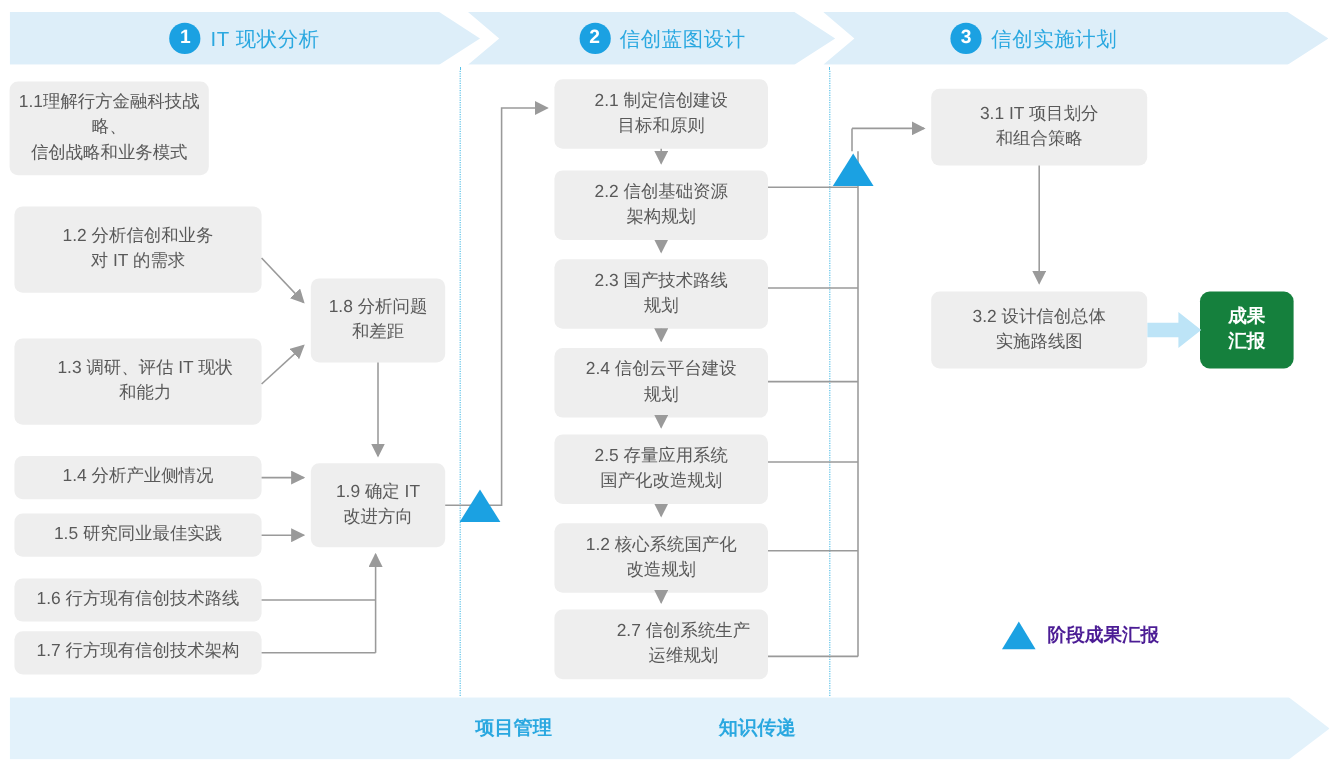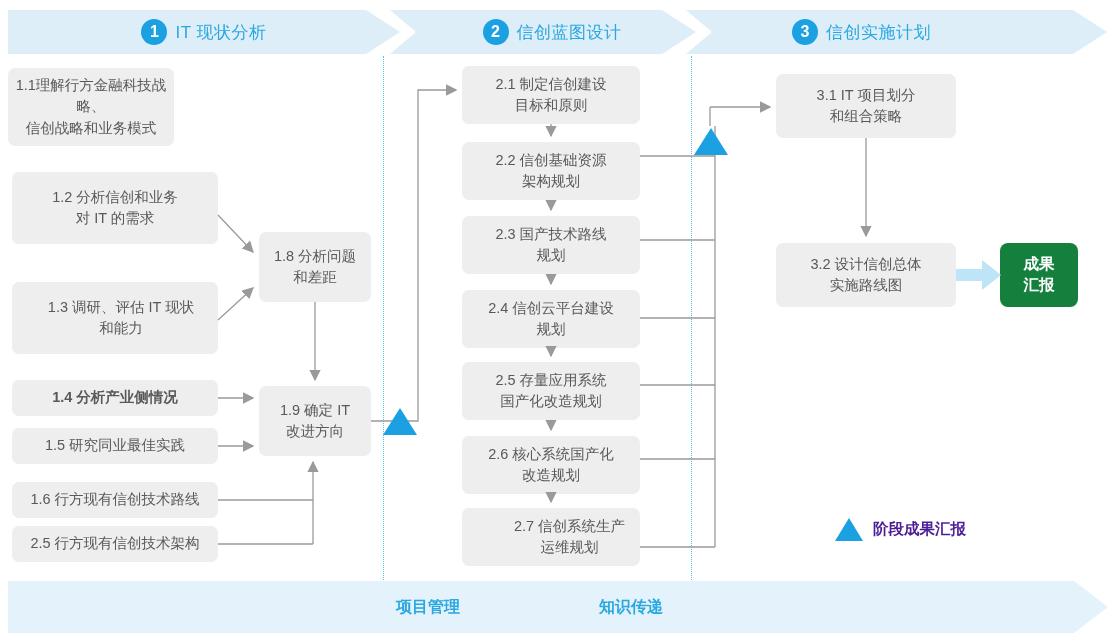--- a/index.html
+++ b/index.html
@@ -81,30 +81,30 @@
   </div>
   <div class="node" style="left:12px;top:172px;width:206px;height:72px;">
     <span style="white-space:pre-line;">1.2 分析信创和业务
 对 IT 的需求</span>
   </div>
   <div class="node" style="left:12px;top:282px;width:206px;height:72px;">
     <span style="white-space:pre-line;margin-left:12px;">1.3 调研、评估 IT 现状
 和能力</span>
   </div>
   <div class="node" style="left:12px;top:380px;width:206px;height:36px;">
-    <span style="white-space:pre-line;font-weight:bold;">1.4 分析产业侧情况</span>
+    <span style="white-space:pre-line;">1.4 分析产业侧情况</span>
   </div>
   <div class="node" style="left:12px;top:428px;width:206px;height:36px;">
     <span style="white-space:pre-line;">1.5 研究同业最佳实践</span>
   </div>
   <div class="node" style="left:12px;top:482px;width:206px;height:36px;">
     <span style="white-space:pre-line;">1.6 行方现有信创技术路线</span>
   </div>
   <div class="node" style="left:12px;top:526px;width:206px;height:36px;">
-    <span style="white-space:pre-line;">2.5 行方现有信创技术架构</span>
+    <span style="white-space:pre-line;">1.7 行方现有信创技术架构</span>
   </div>
   <div class="node" style="left:259px;top:232px;width:112px;height:70px;">
     <span style="white-space:pre-line;">1.8 分析问题
 和差距</span>
   </div>
   <div class="node" style="left:259px;top:386px;width:112px;height:70px;">
     <span style="white-space:pre-line;">1.9 确定 IT
 改进方向</span>
   </div>
 
@@ -122,21 +122,21 @@
   </div>
   <div class="node" style="left:462px;top:290px;width:178px;height:58px;">
     <span style="white-space:pre-line;">2.4 信创云平台建设
 规划</span>
   </div>
   <div class="node" style="left:462px;top:362px;width:178px;height:58px;">
     <span style="white-space:pre-line;">2.5 存量应用系统
 国产化改造规划</span>
   </div>
   <div class="node" style="left:462px;top:436px;width:178px;height:58px;">
-    <span style="white-space:pre-line;">2.6 核心系统国产化
+    <span style="white-space:pre-line;">1.2 核心系统国产化
 改造规划</span>
   </div>
   <div class="node" style="left:462px;top:508px;width:178px;height:58px;">
     <span style="white-space:pre-line;margin-left:37px;">2.7 信创系统生产
 运维规划</span>
   </div>
 
   <div class="node" style="left:776px;top:74px;width:180px;height:64px;">
     <span style="white-space:pre-line;">3.1 IT 项目划分
 和组合策略</span>

